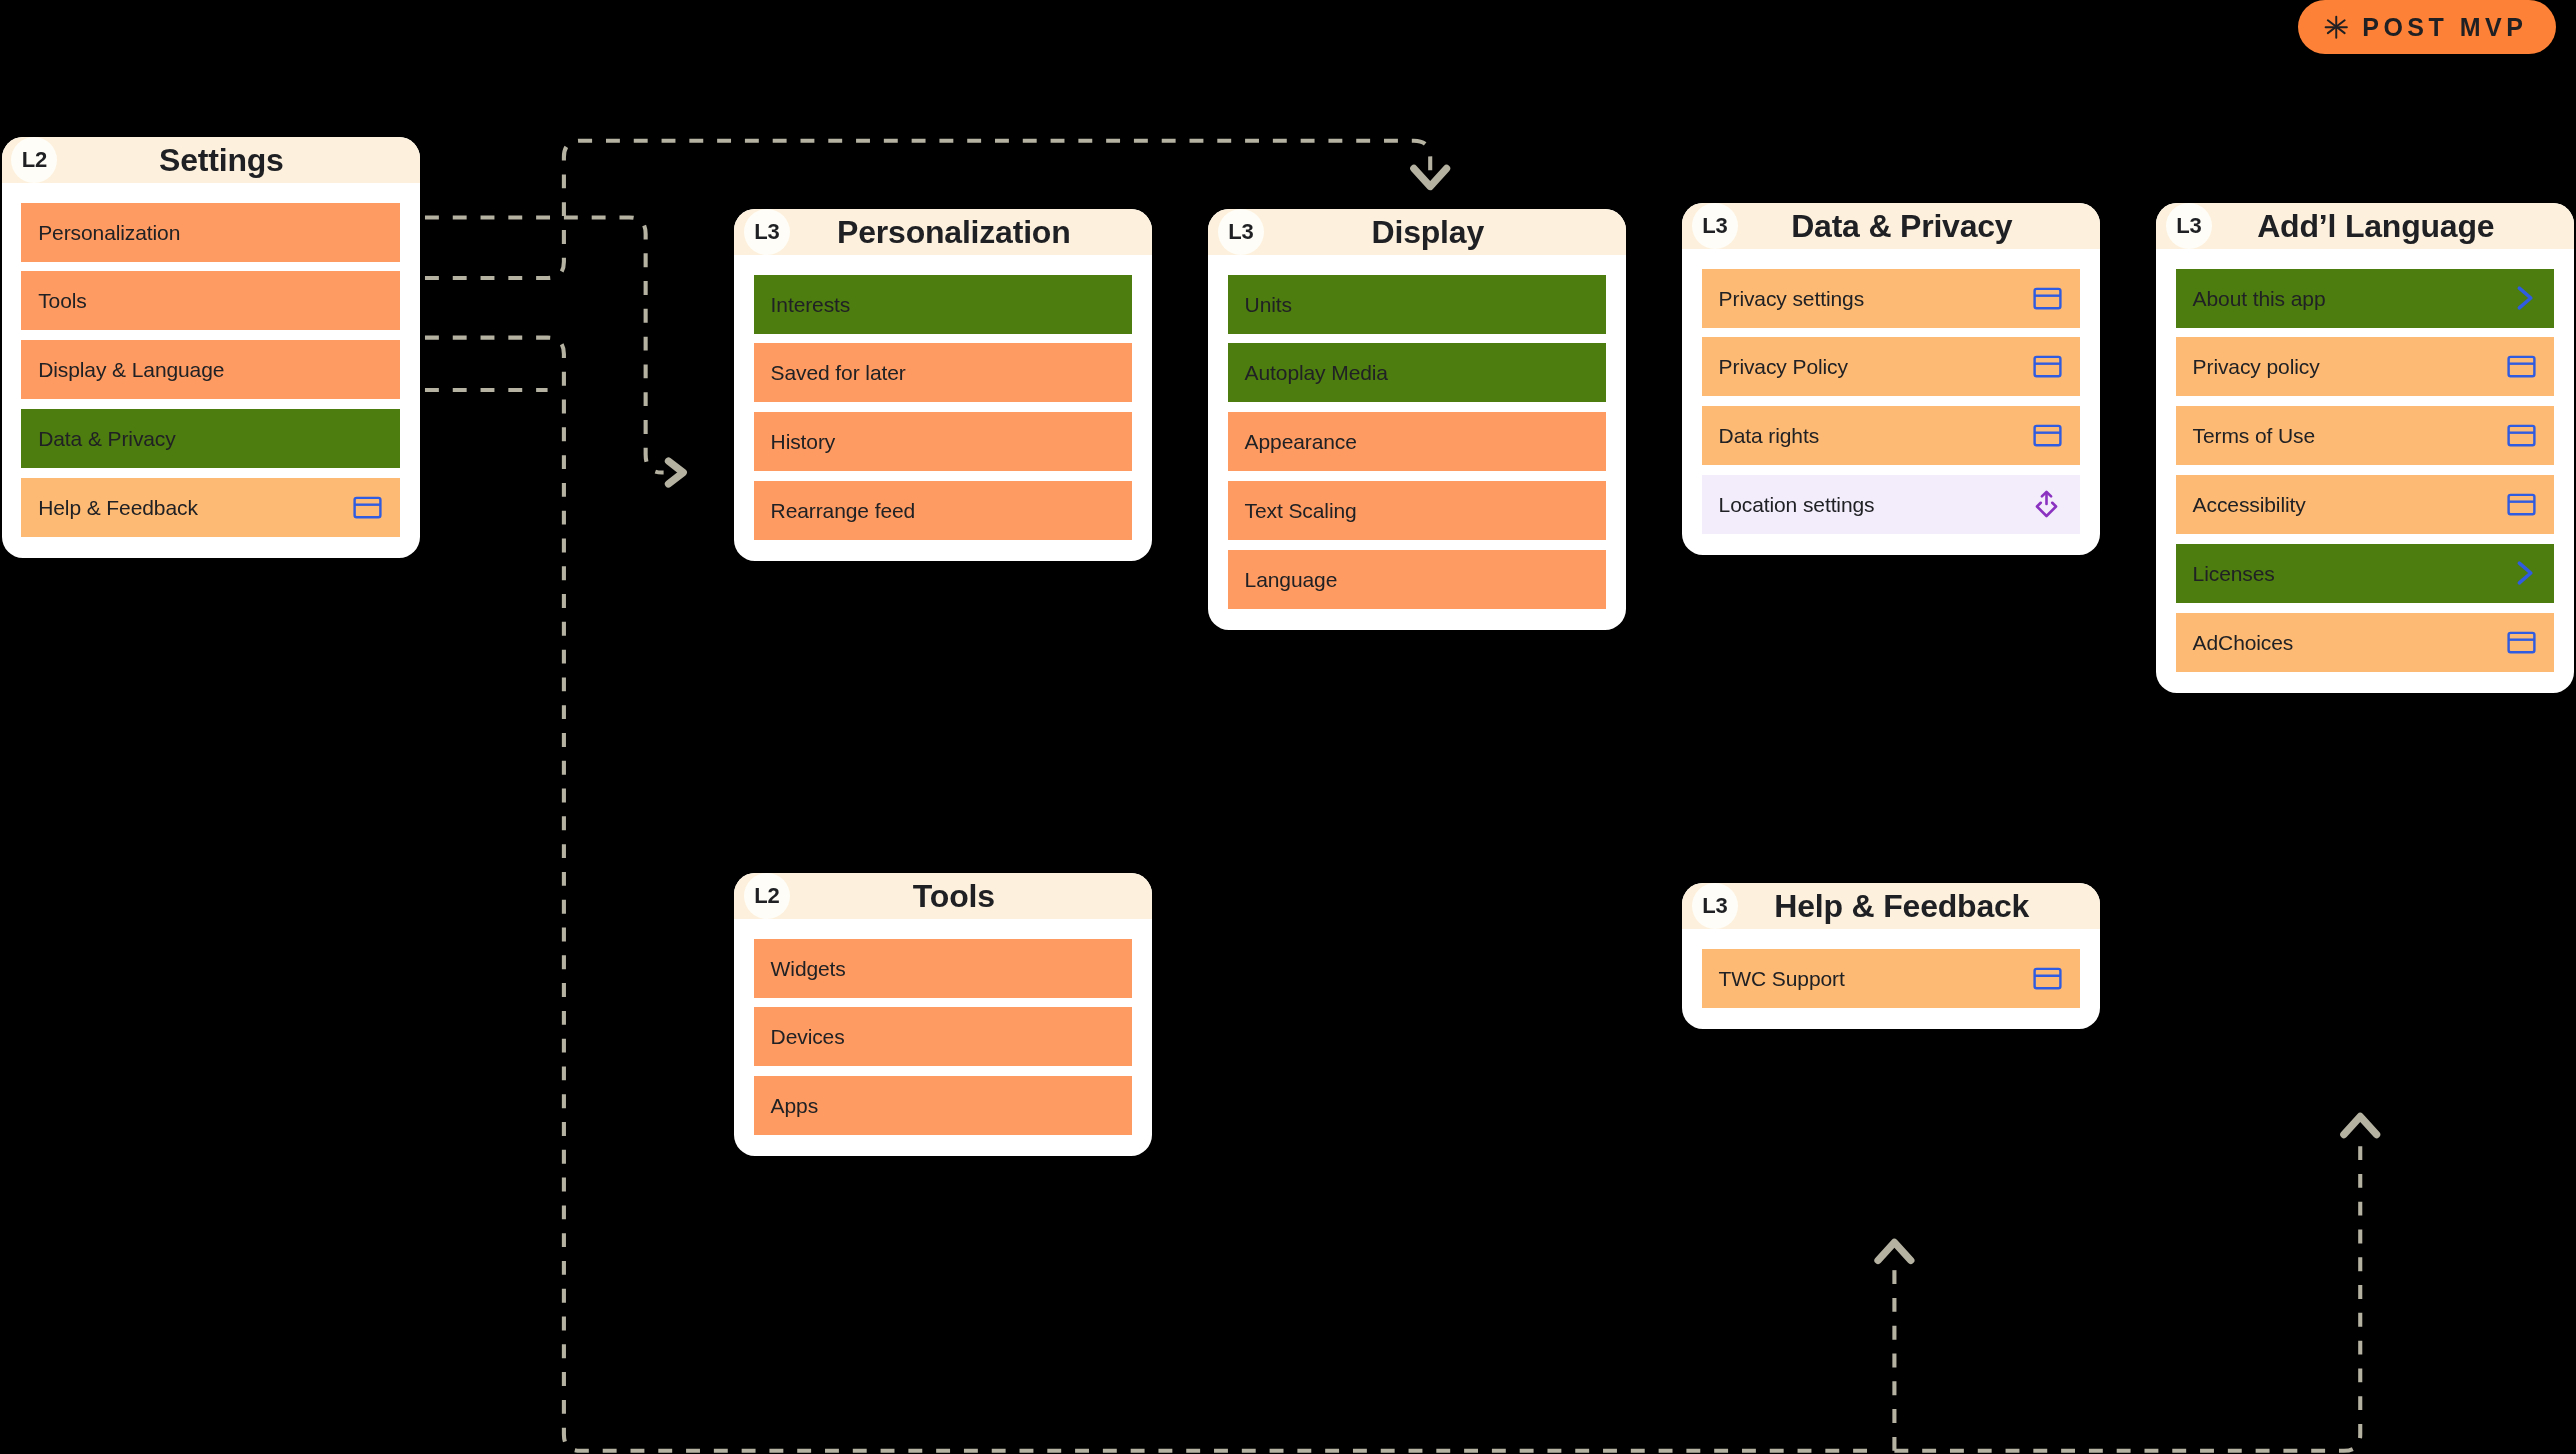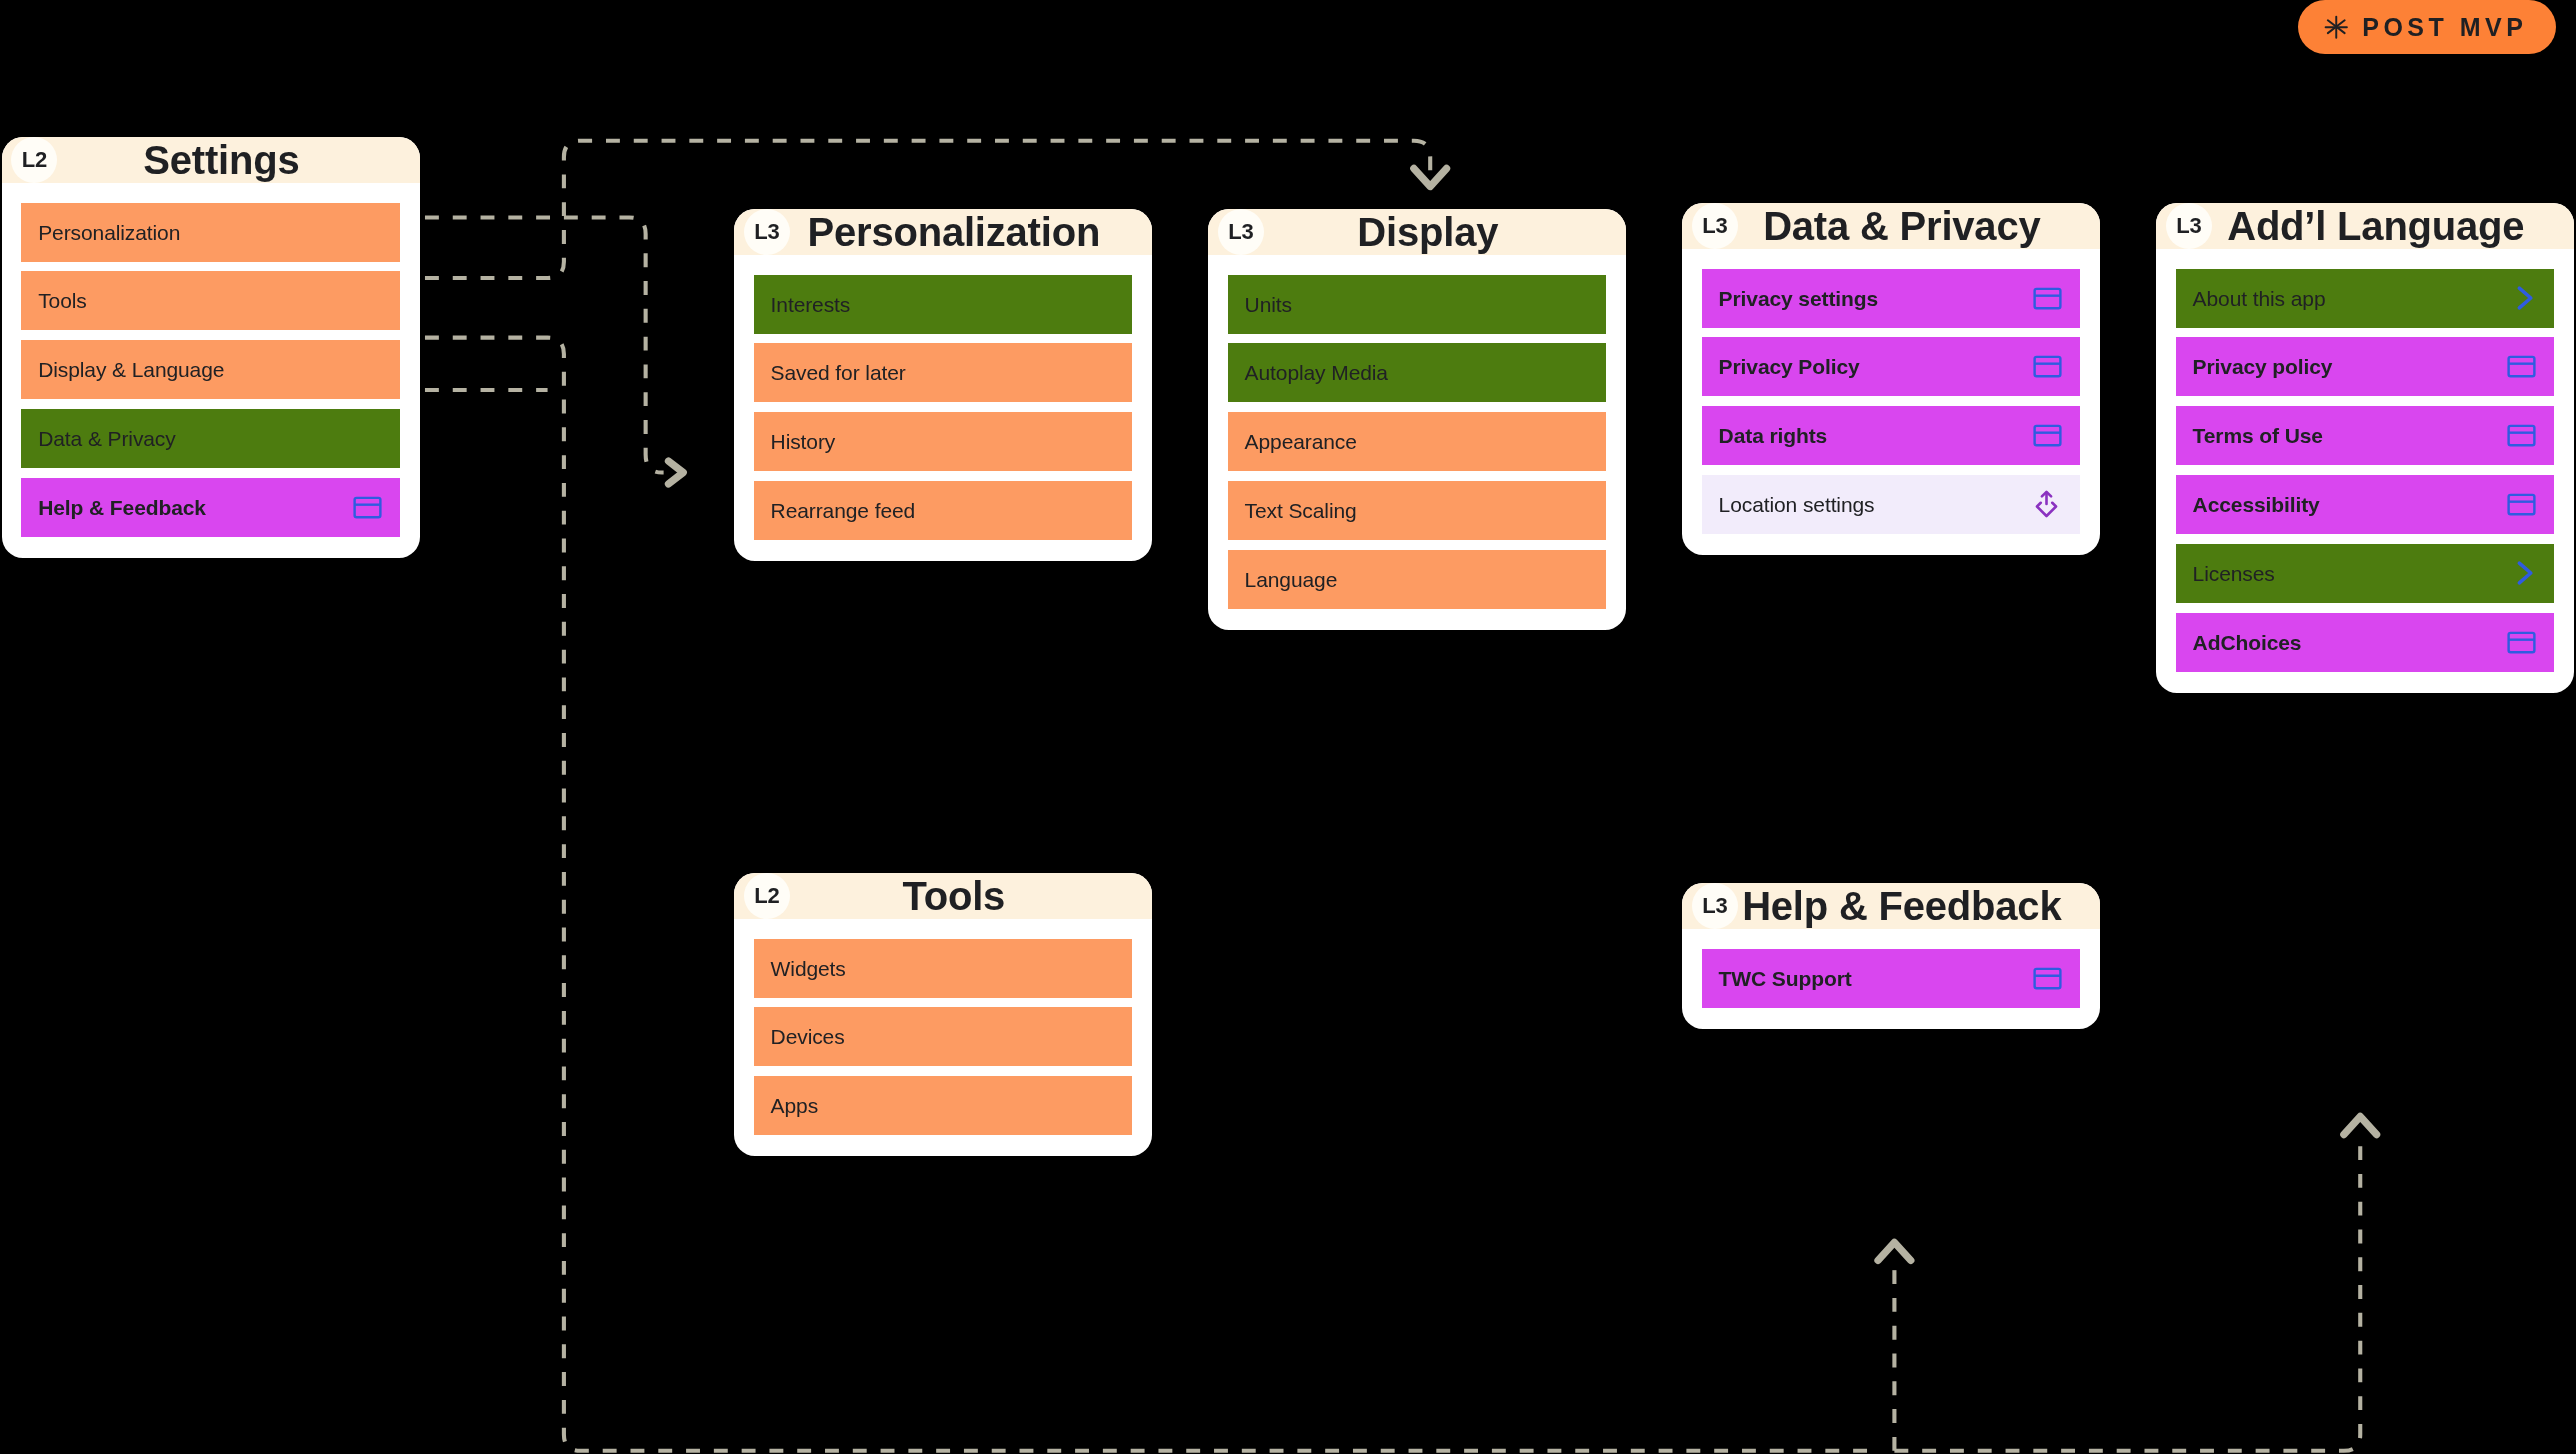--- a/index.html
+++ b/index.html
@@ -44,21 +44,21 @@
   }
   .card-header {
     position: relative;
     background: #fdf1dd;
     height: 46px;
     display: flex;
     align-items: center;
     justify-content: center;
   }
   .card-title {
-    font-size: 40px;
+    font-size: 32px;
     font-weight: 700;
     color: #1f2023;
     letter-spacing: -0.2px;
     text-align: center;
     line-height: 1;
     padding-left: 33px;
     padding-right: 11.4px;
   }
   .level-badge {
     position: absolute;
@@ -99,21 +99,21 @@
     line-height: 1;
   }
   .row .row-icon {
     display: flex;
     align-items: center;
     justify-content: center;
     flex: none;
   }
   .t-orange { background: #fd9b62; }
   .t-mint   { background: #4d7c0f; }
-  .t-blue   { background: #d946ef; font-weight: bold; }
+  .t-blue   { background: #fdba74; }
   .t-lilac  { background: #f2ecfb; gap: 8px; }
 
   
   #post-mvp {
     position: absolute;
     right: 19.6px;
     top: 0px;
     height: 54px;
     display: flex;
     align-items: center;

